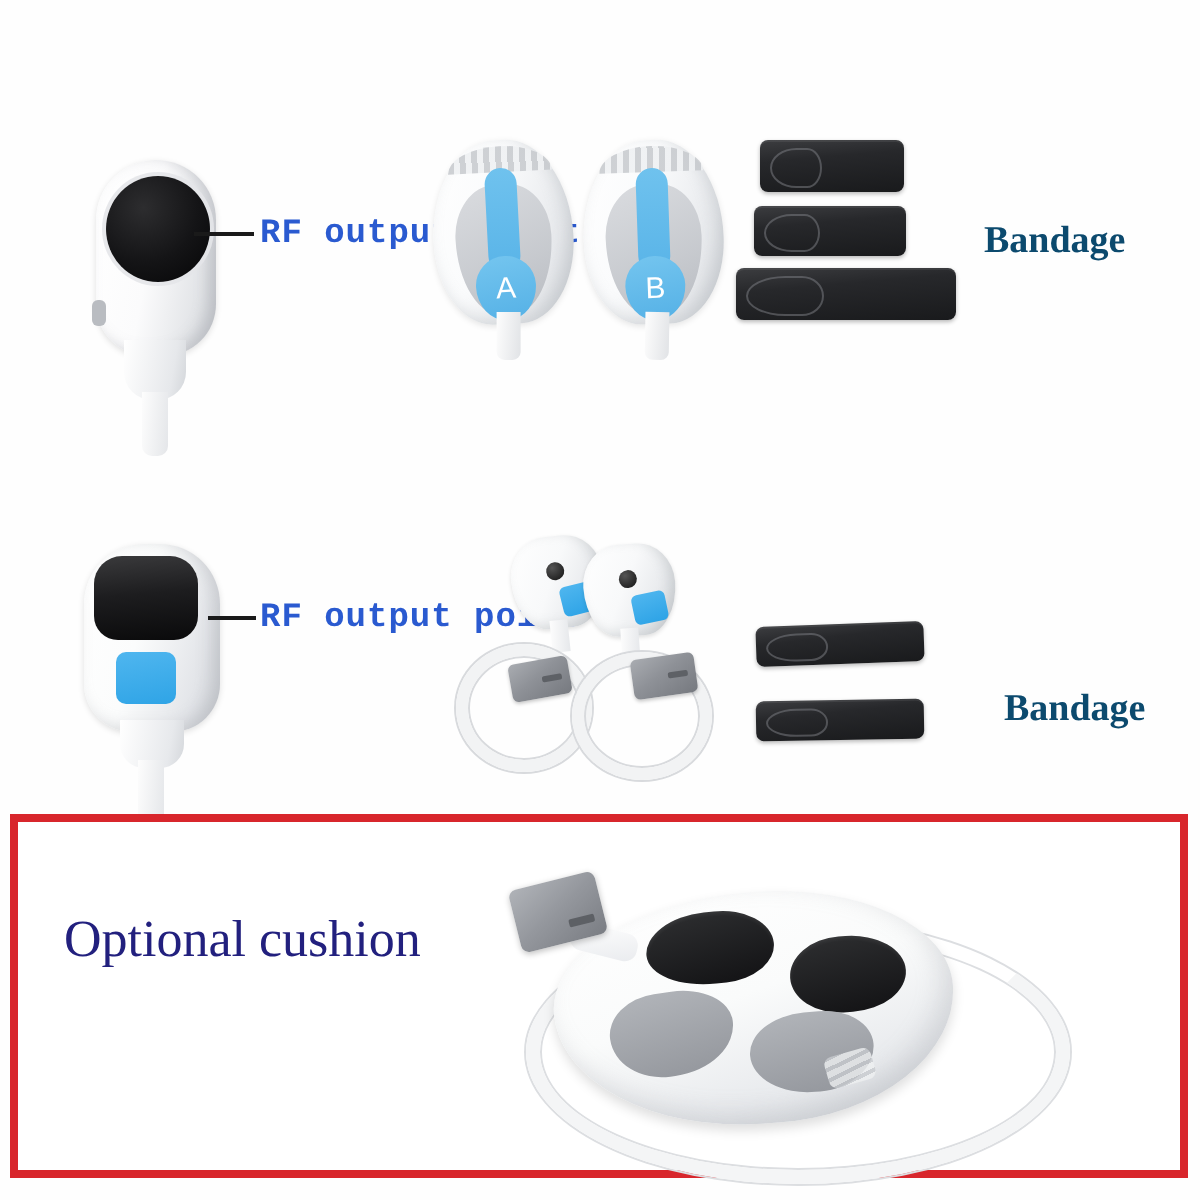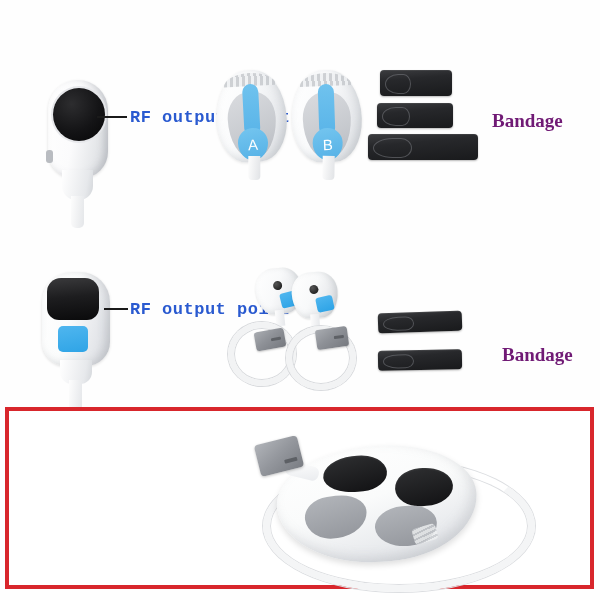--- a/index.html
+++ b/index.html
@@ -30,21 +30,21 @@
     letter-spacing: 0.5px;
     white-space: nowrap;
     color: #2a5ad0;
   }
   .label-serif {
     position: absolute;
     font-family: "Liberation Serif", "DejaVu Serif", serif;
     font-size: 19px;
     font-weight: 700;
     white-space: nowrap;
-    color: #701a75;
+    color: #0c4a6e;
   }
   .label-cushion {
     position: absolute;
     font-family: "Liberation Serif", "DejaVu Serif", serif;
     font-size: 26px;
     font-weight: 400;
     white-space: nowrap;
     color: #22207e;
   }
 
@@ -347,20 +347,21 @@
   <div class="connector" style="left:255px; top:330px; width:30px; height:19px; transform:rotate(-10deg);"></div>
   <div class="connector" style="left:316px; top:328px; width:32px; height:20px; transform:rotate(-8deg);"></div>
 
   <div class="band" style="left:378px; top:312px; width:84px; height:20px; transform:rotate(-2deg);"></div>
   <div class="band" style="left:378px; top:350px; width:84px; height:20px; transform:rotate(-1deg);"></div>
 
   <div class="label-serif" style="left:502px; top:344px;">Bandage</div>
 
   <div class="red-box"></div>
 
+  <div class="label-cushion" style="left:32px; top:455px;">Optional cushion</div>
 
   <div class="cushion">
     <div class="cu-tube"></div>
     <div class="cu-base"></div>
 
     <div class="cu-pad-blk" style="left:68px; top:28px; width:64px; height:36px;
          border-radius:48% 44% 40% 52% / 52% 52% 48% 48%; transform:rotate(-6deg);"></div>
     <div class="cu-pad-blk" style="left:140px; top:40px; width:58px; height:38px;
          border-radius:44% 50% 48% 44% / 50% 50% 50% 50%; transform:rotate(-4deg);"></div>
 

